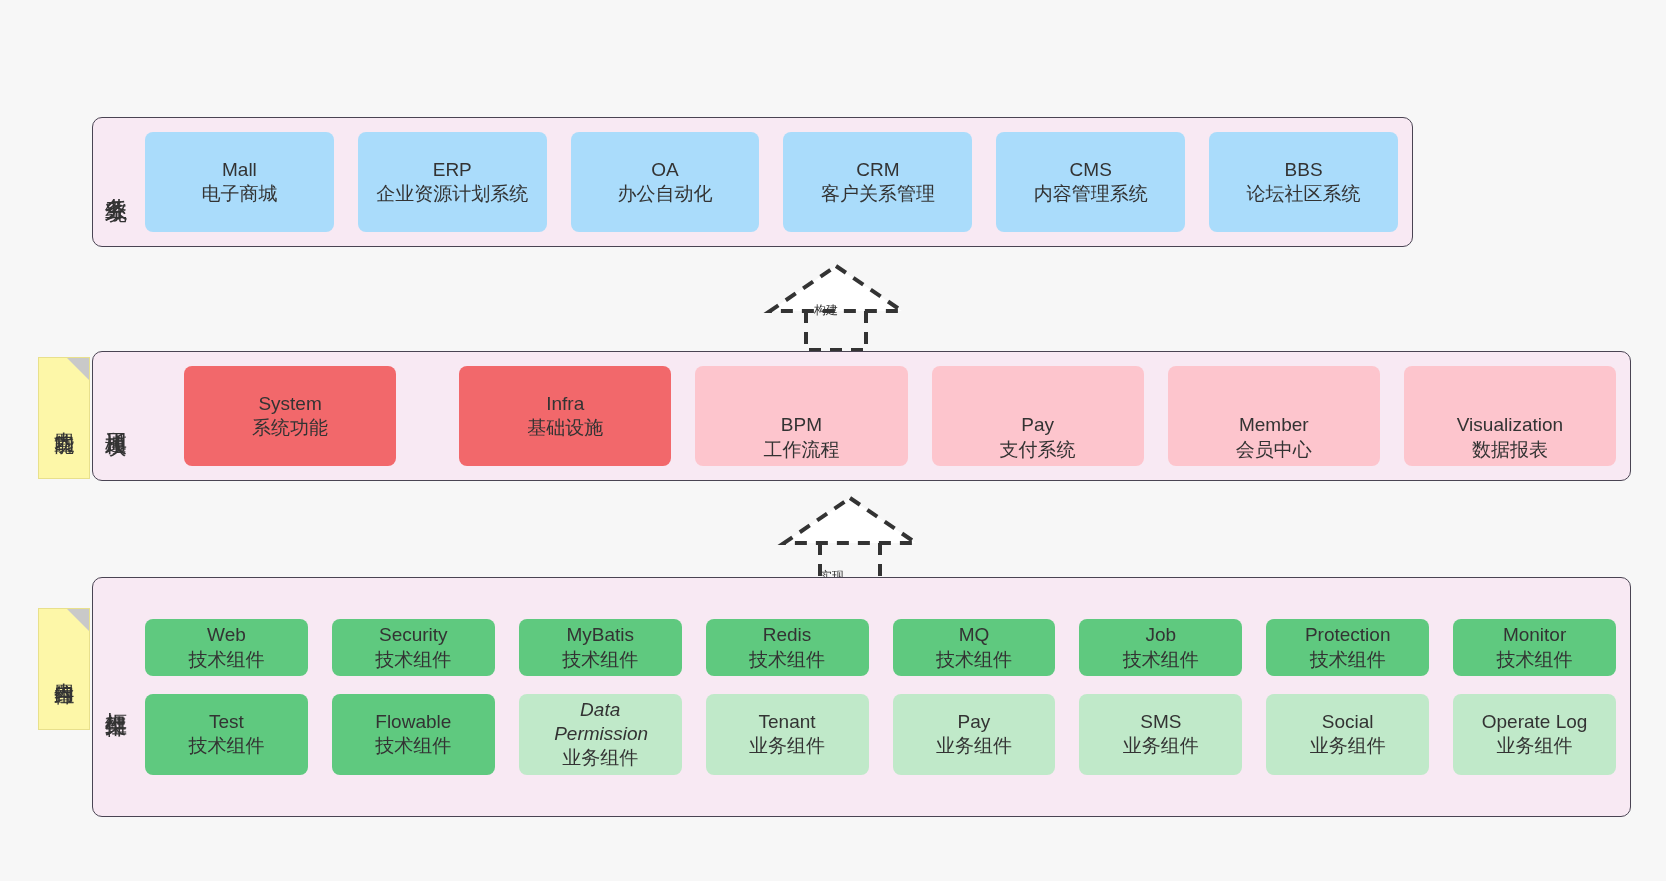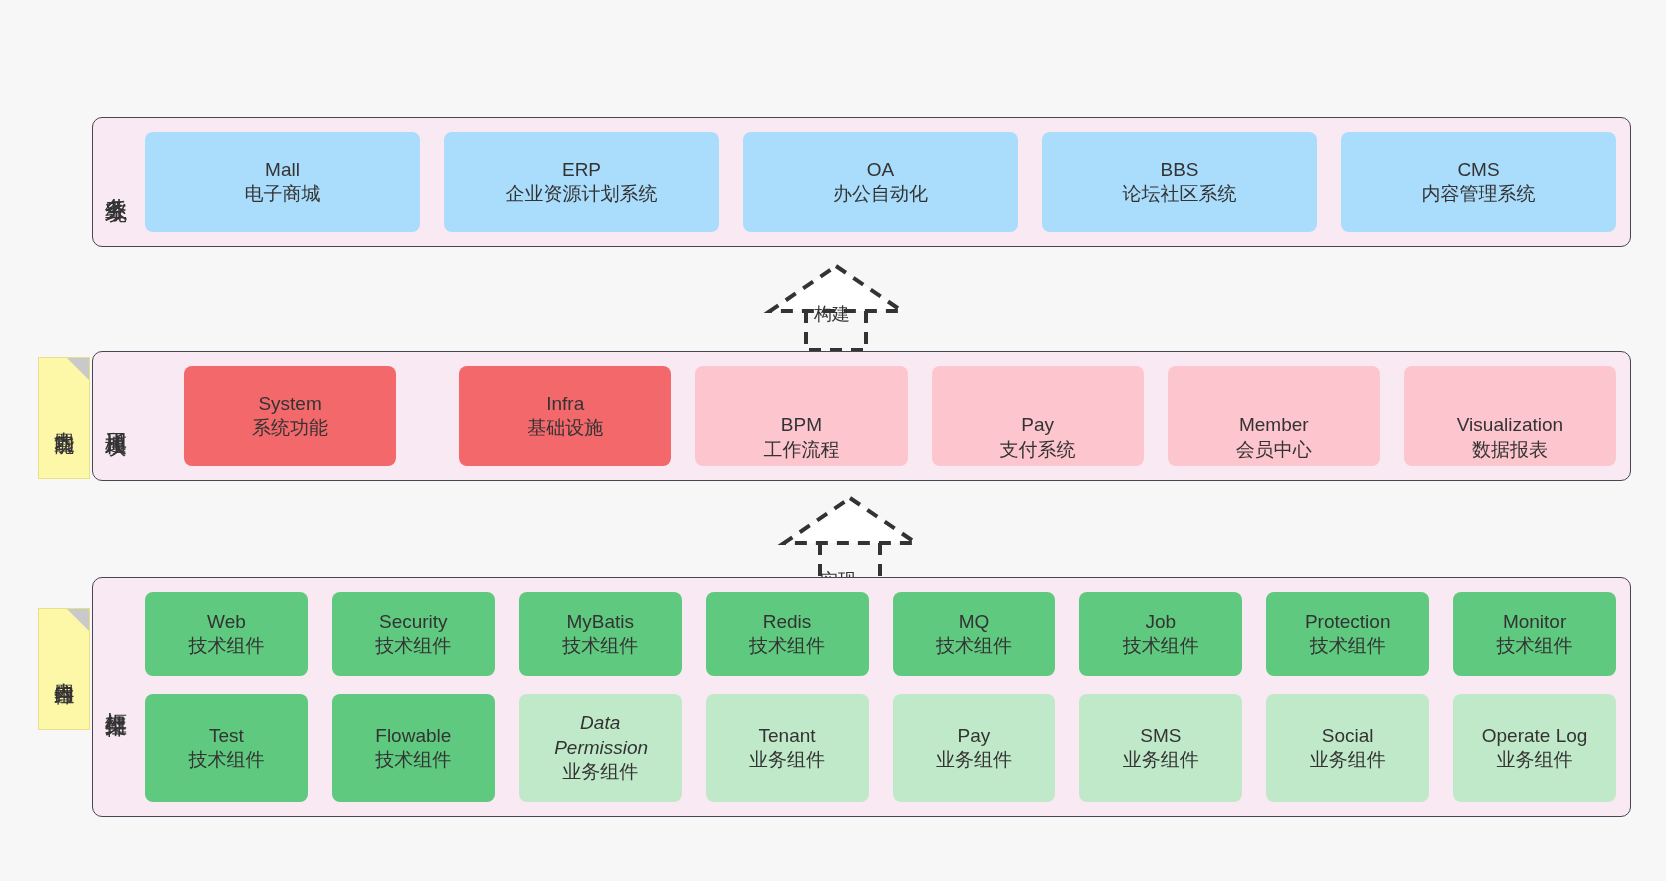--- a/index.html
+++ b/index.html
@@ -112,55 +112,59 @@
     border-top: 22px solid #c9c9c9;
   }
 
   
   .connector {
     position: absolute;
   }
   .connector svg { display: block; }
   .connector .clabel {
     position: absolute;
-    font-size: 18px;
+    font-size: 12px;
     color: #333333;
     background: transparent;
     white-space: nowrap;
     user-select: none;
   }
 </style>
 </head>
 <body>
 
 <div id="canvas">
 
-  <div class="layer" id="layer-business" style="left:92px; top:117px; width:1539px; height:130px;">
+  <div class="layer" id="layer-business" style="left:92px; top:117px; width:1321px; height:130px;">
     <div class="layer-title">业务系统</div>
     <div class="layer-body">
       <div class="row">
         <div class="box blue">
           <span class="l1">Mall</span>
           <span class="l2">电子商城</span>
         </div>
         <div class="box blue">
           <span class="l1">ERP</span>
           <span class="l2">企业资源计划系统</span>
         </div>
         <div class="box blue">
           <span class="l1">OA</span>
           <span class="l2">办公自动化</span>
         </div>
         <div class="box blue">
+          <span class="l1">CRM</span>
+          <span class="l2">客户关系管理</span>
+        </div>
+        <div class="box blue">
+          <span class="l1">CMS</span>
+          <span class="l2">内容管理系统</span>
+        </div>
+        <div class="box blue">
           <span class="l1">BBS</span>
           <span class="l2">论坛社区系统</span>
-        </div>
-        <div class="box blue">
-          <span class="l1">CMS</span>
-          <span class="l2">内容管理系统</span>
         </div>
       </div>
     </div>
   </div>
 
   <div class="connector" id="connector-build" style="left:756px; top:262px; width:160px; height:90px;">
     <svg width="160" height="90" viewBox="0 0 160 90">
 
       <path d="M80 4 L146 49 L14 49 Z" fill="#ffffff" stroke="#333333" stroke-width="4" stroke-dasharray="12 9" stroke-linejoin="miter"></path>
 
@@ -212,21 +216,21 @@
       <path d="M50 49 L50 88 L110 88 L110 49" fill="none" stroke="#333333" stroke-width="4" stroke-dasharray="12 9"></path>
     </svg>
     <span class="clabel" style="left:50px; top:40px;margin-top:34px;">实现</span>
   </div>
 
   <div class="note" id="note-builtin-component" style="left:38px; top:608px; width:52px; height:122px;">
     <span class="fold"></span>
     <span>内置组件</span>
   </div>
 
-  <div class="layer" id="layer-framework-component" style="left:92px; top:577px; width:1539px; height:240px;">
+  <div class="layer" id="layer-framework-component" style="left:92px; top:577px; width:1539px; height:240px;align-items:center;">
     <div class="layer-title">框架组件</div>
     <div class="layer-body">
 
       <div class="row">
         <div class="box green">
           <span class="l1">Web</span>
           <span class="l2">技术组件</span>
         </div>
         <div class="box green">
           <span class="l1">Security</span>

